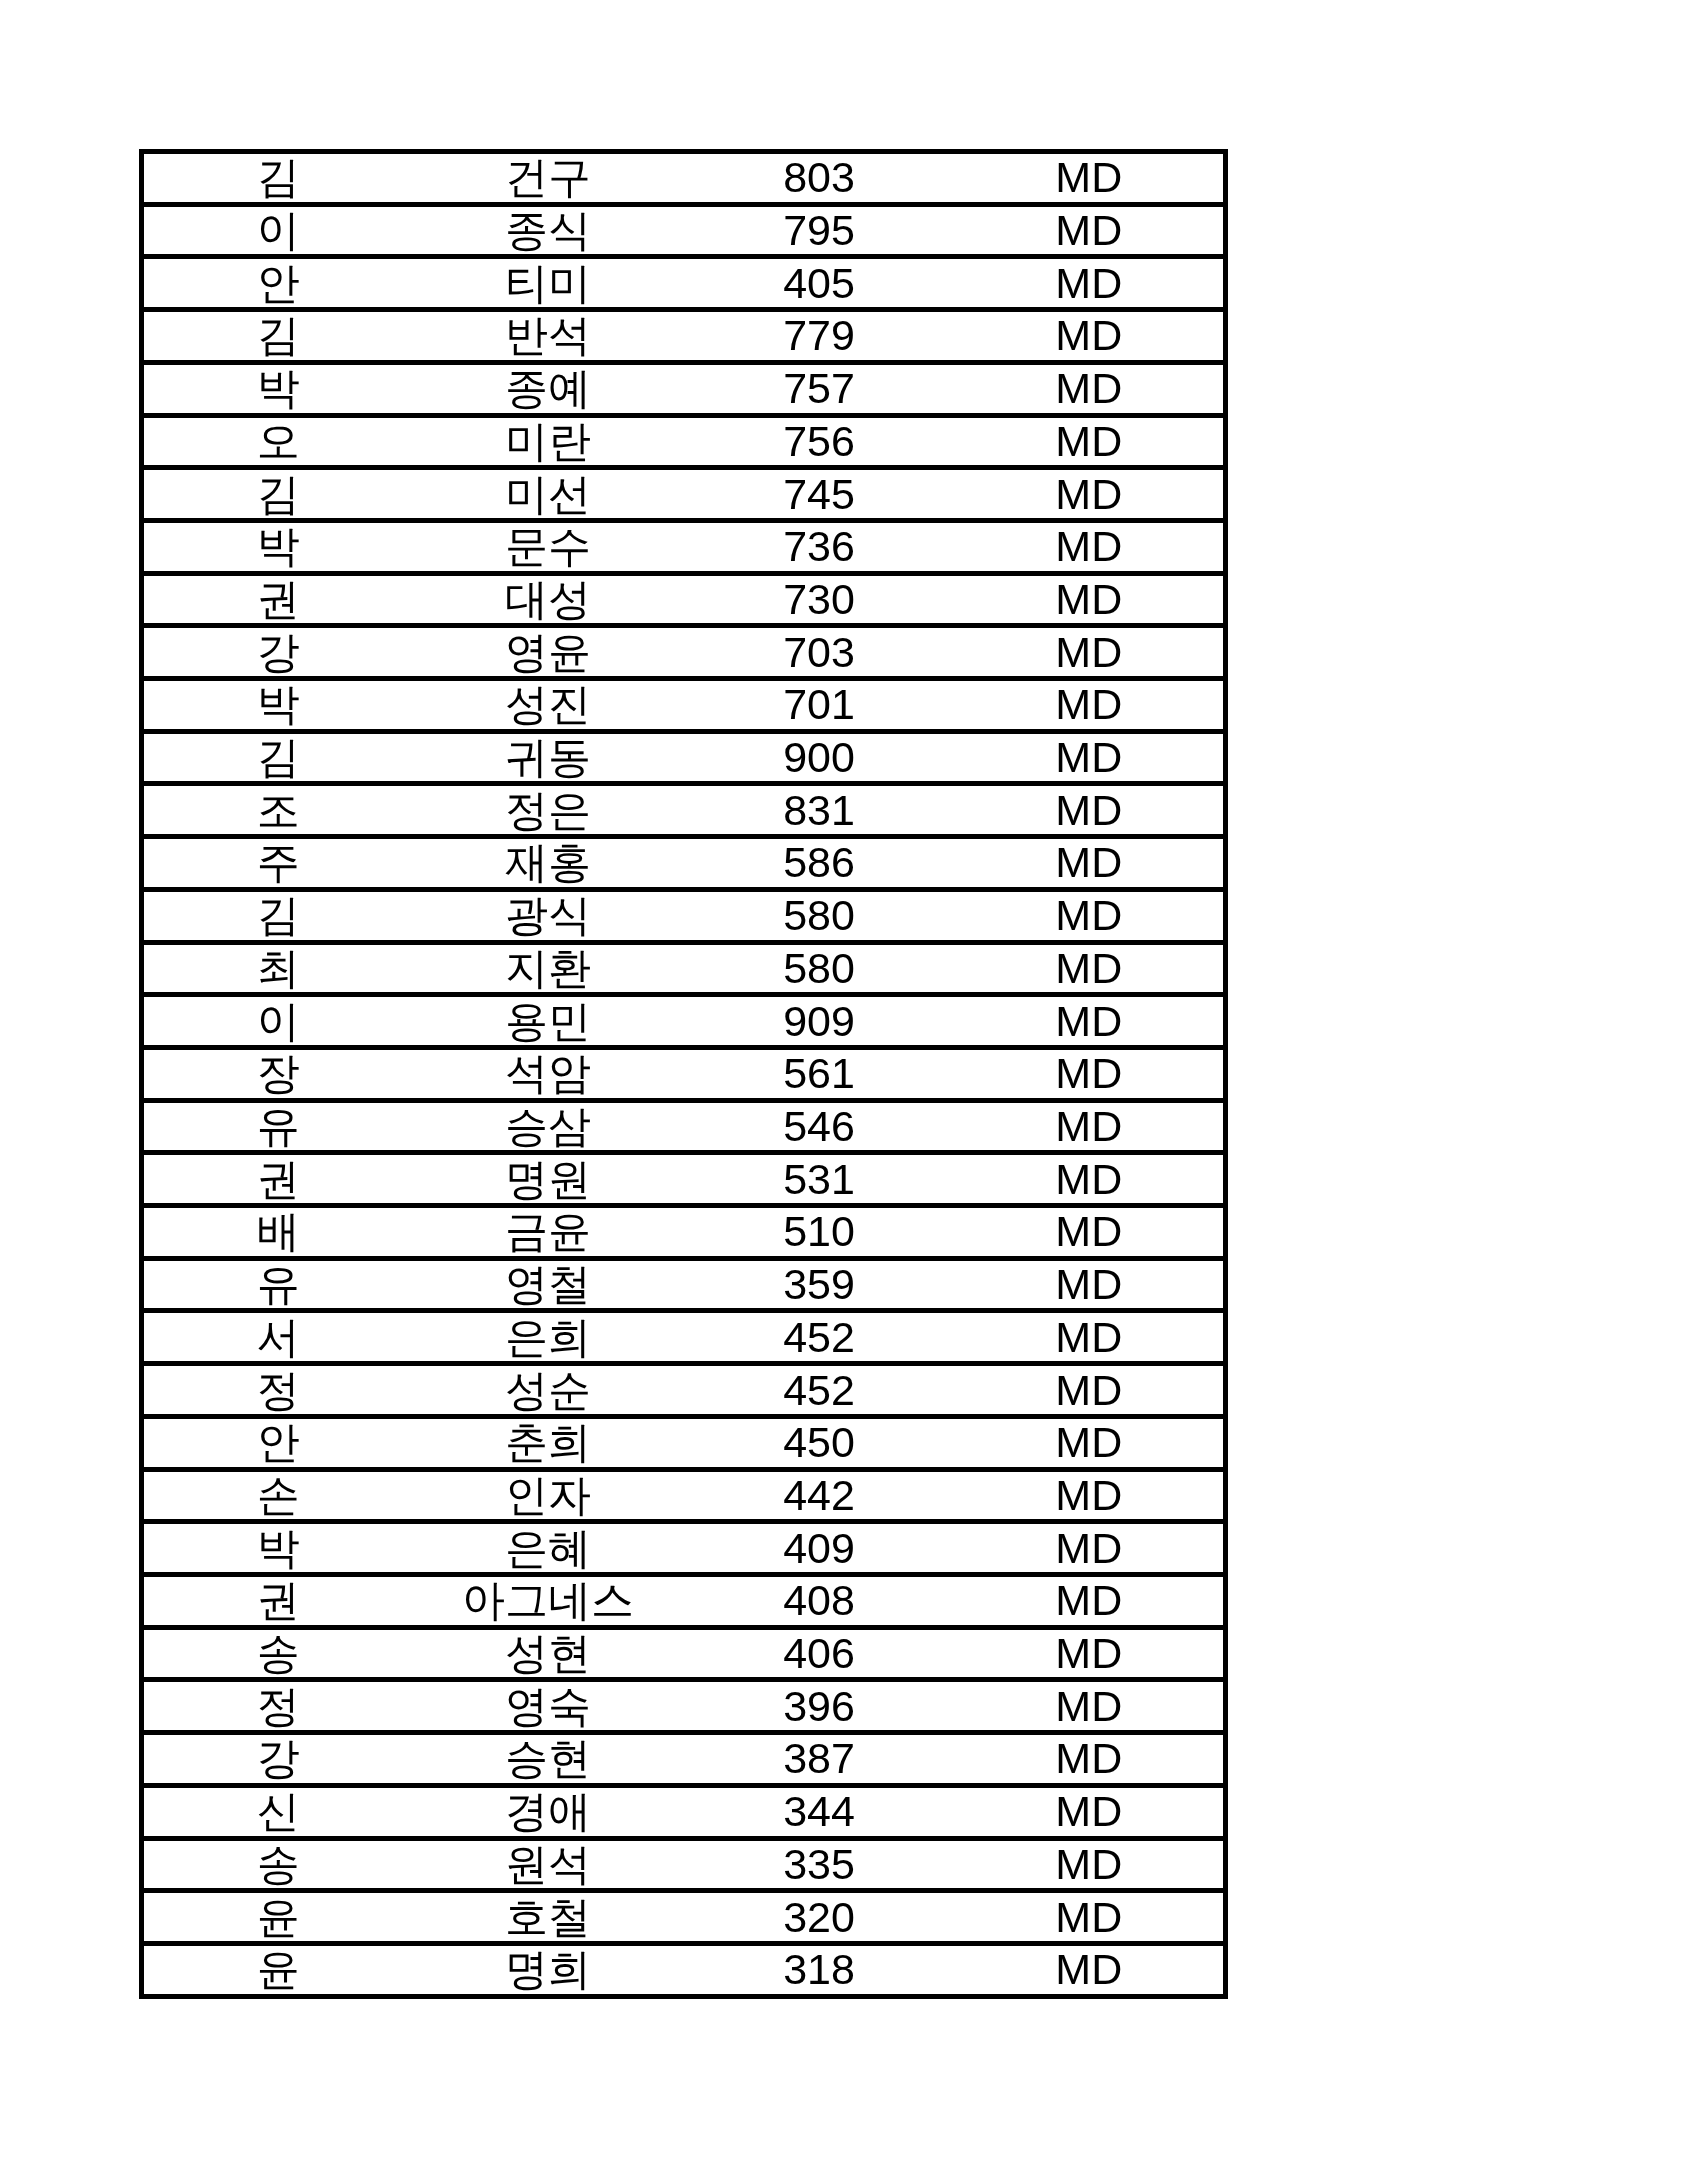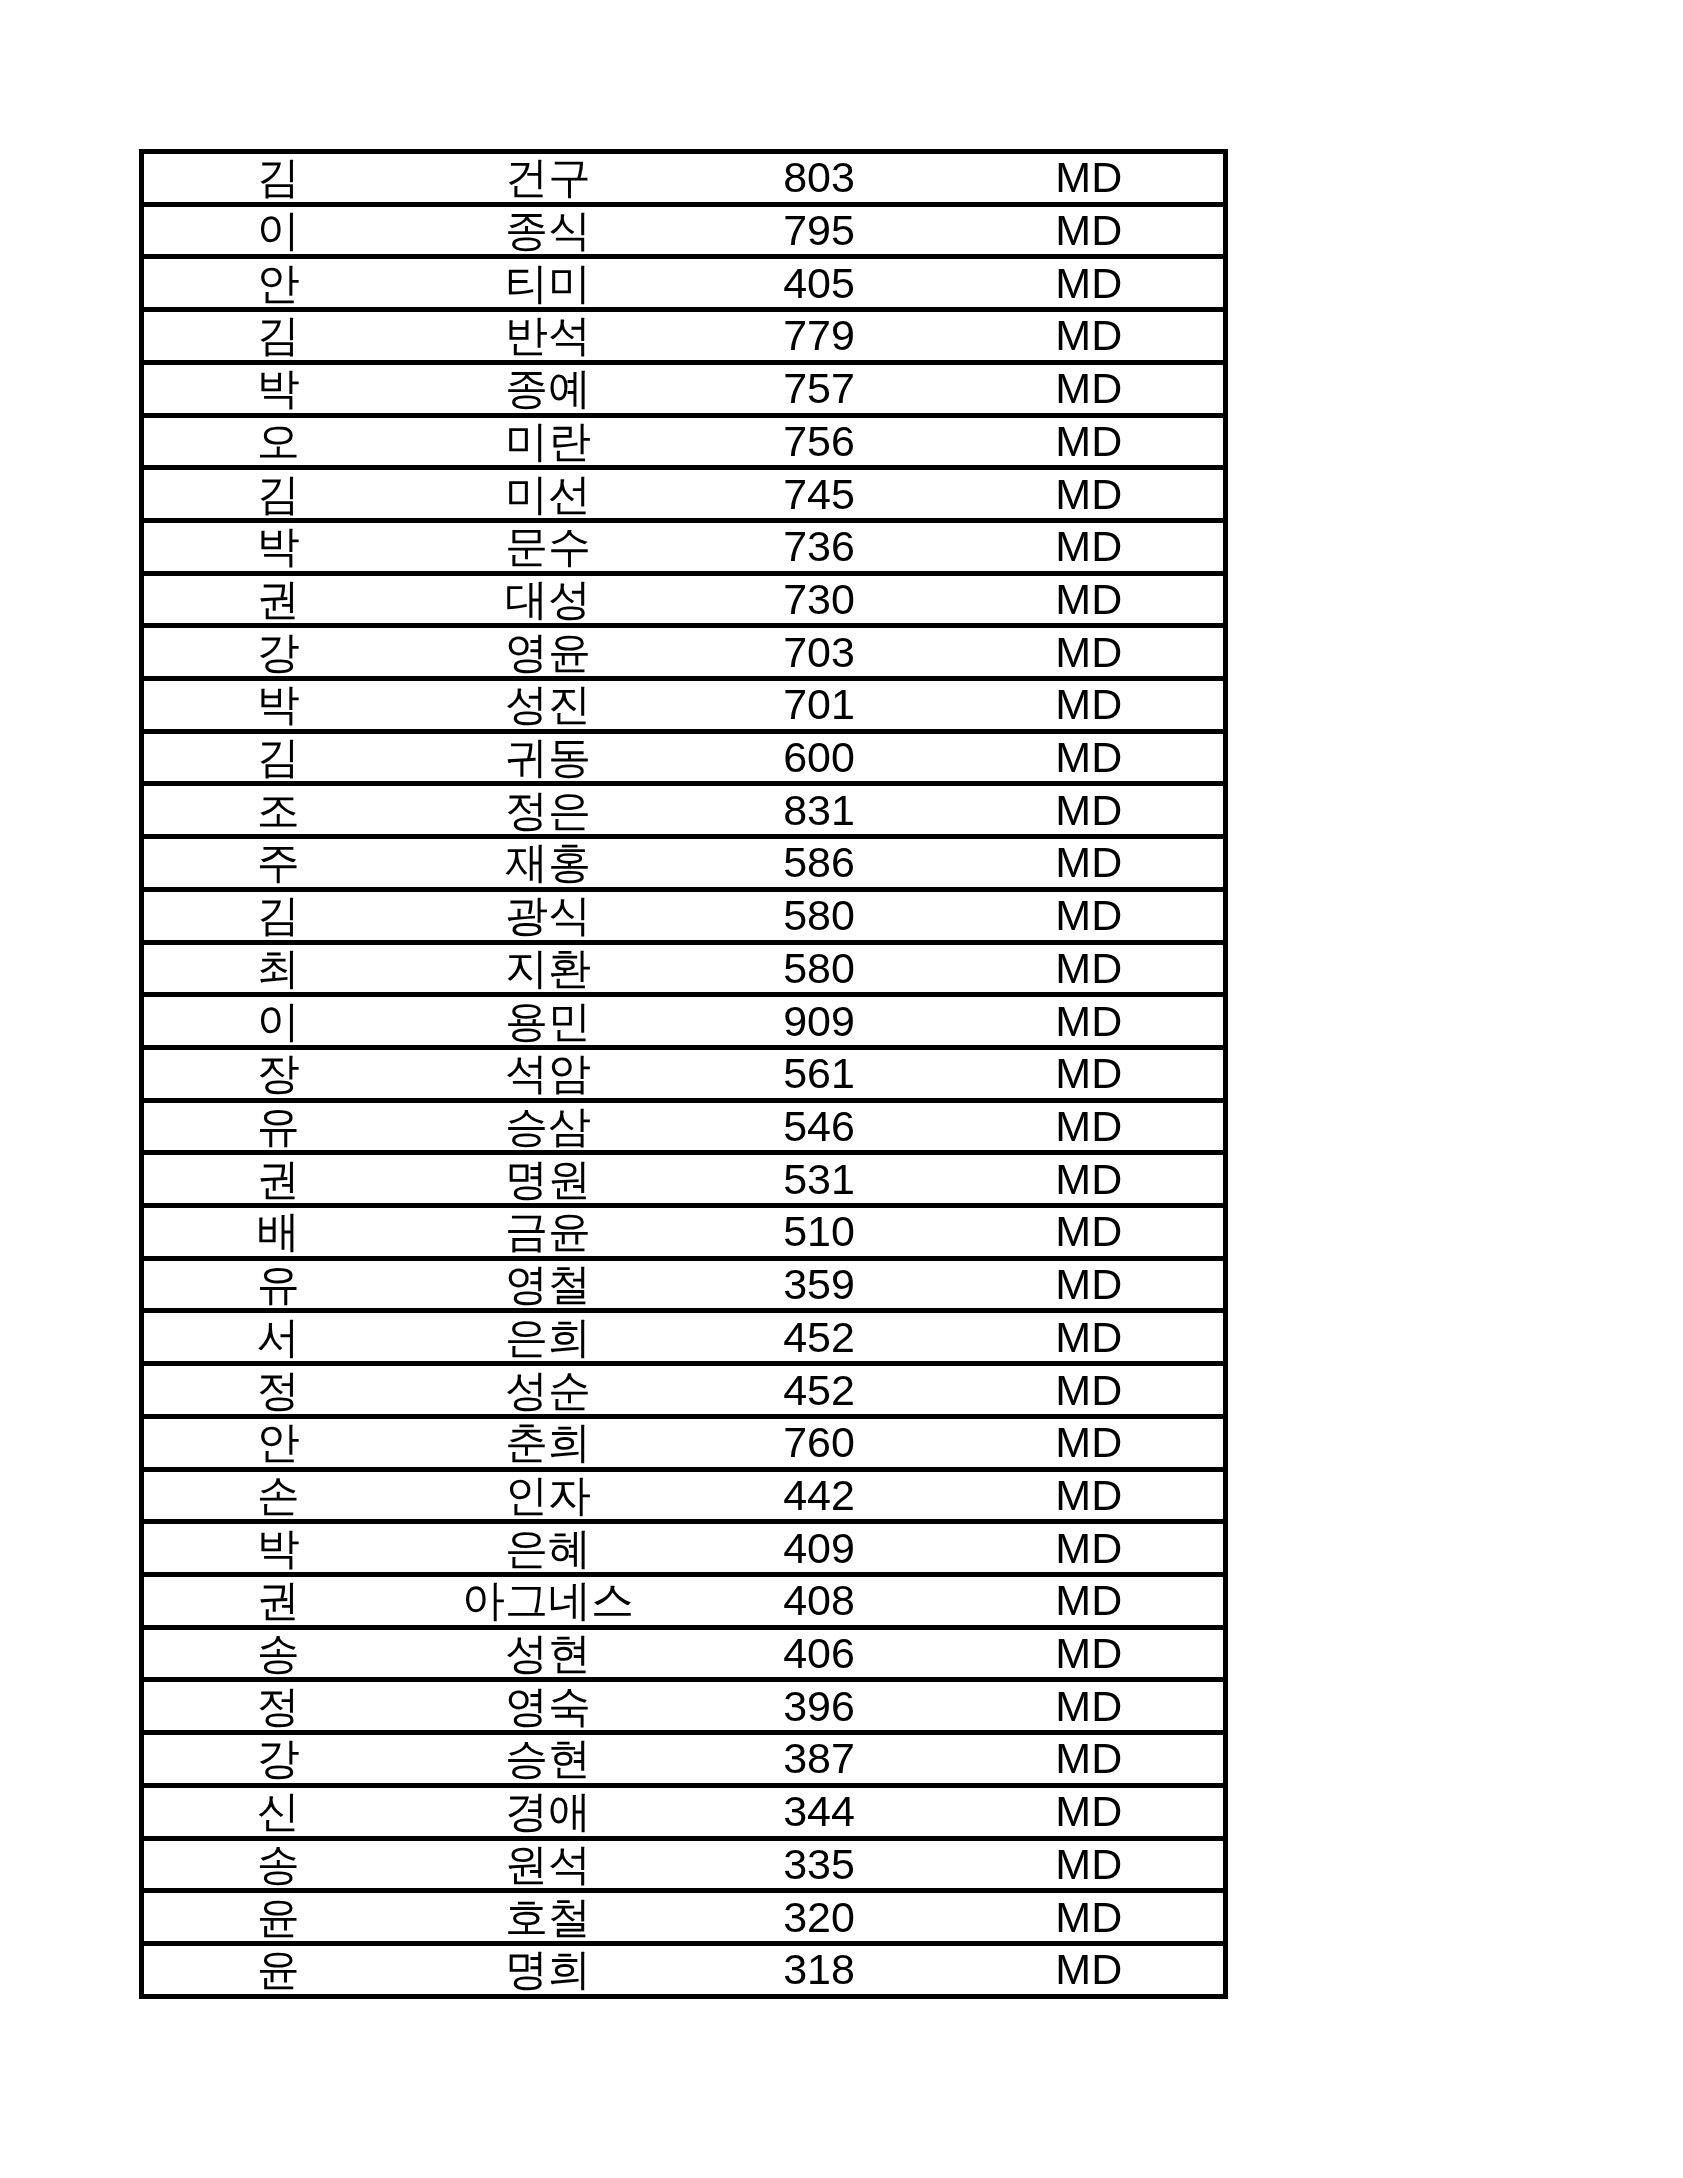--- a/index.html
+++ b/index.html
@@ -115,21 +115,21 @@
         </tr>
         <tr>
           <td>박</td>
           <td>성진</td>
           <td>701</td>
           <td>MD</td>
         </tr>
         <tr>
           <td>김</td>
           <td>귀동</td>
-          <td>600</td>
+          <td>900</td>
           <td>MD</td>
         </tr>
         <tr>
           <td>조</td>
           <td>정은</td>
           <td>831</td>
           <td>MD</td>
         </tr>
         <tr>
           <td>주</td>
@@ -193,21 +193,21 @@
         </tr>
         <tr>
           <td>정</td>
           <td>성순</td>
           <td>452</td>
           <td>MD</td>
         </tr>
         <tr>
           <td>안</td>
           <td>춘희</td>
-          <td>760</td>
+          <td>450</td>
           <td>MD</td>
         </tr>
         <tr>
           <td>손</td>
           <td>인자</td>
           <td>442</td>
           <td>MD</td>
         </tr>
         <tr>
           <td>박</td>

